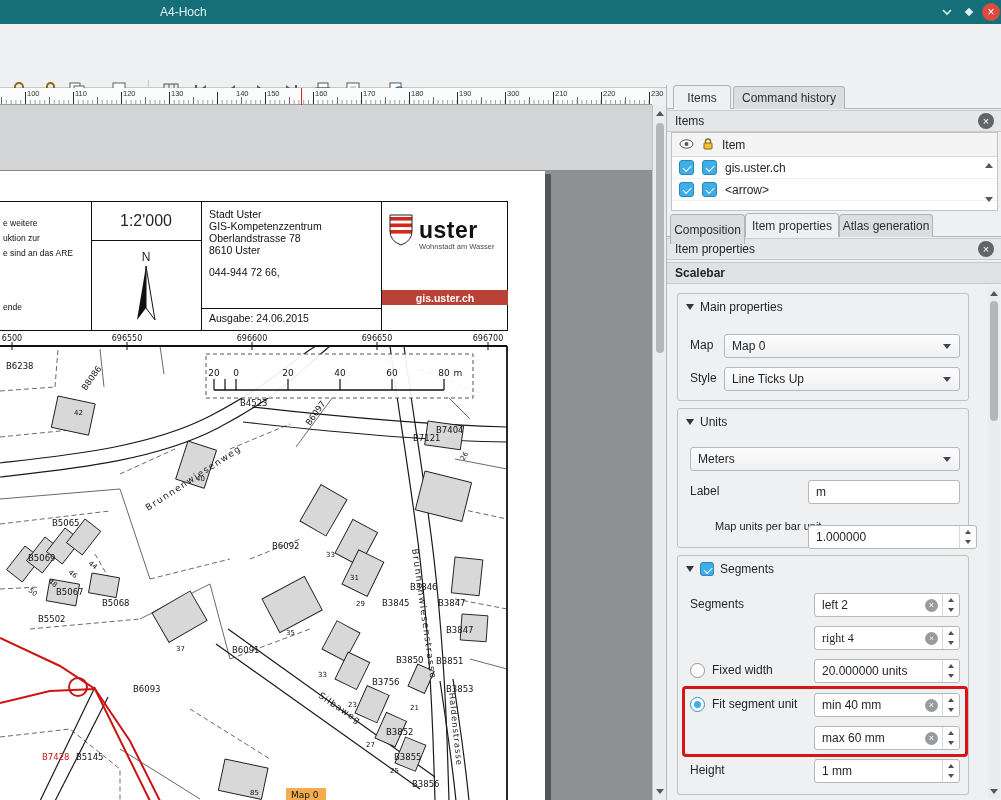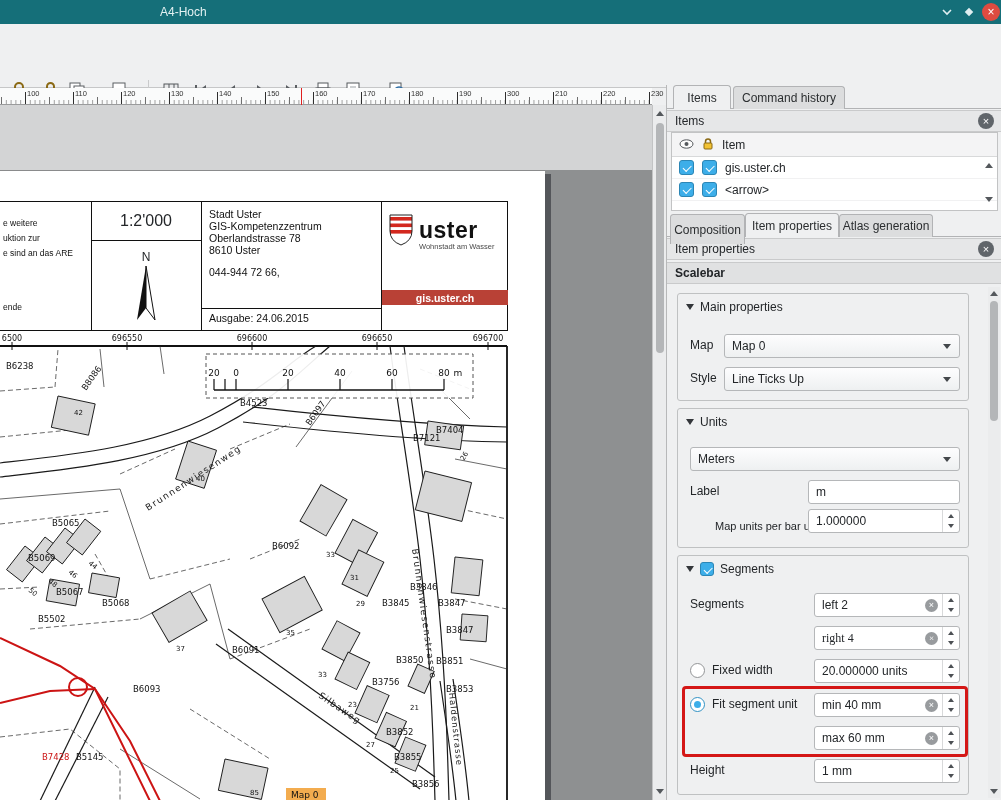--- a/index.html
+++ b/index.html
@@ -198,21 +198,21 @@
       </svg>
   </div>
 </div>
 
 <div class="ruler">
   <div style="position:absolute; inset:0;">
       <span class="rtick" style="left: 27px;">100</span>
       <span class="rtick" style="left: 75px;">110</span>
       <span class="rtick" style="left: 123px;">120</span>
       <span class="rtick" style="left: 171px;">130</span>
-      <span class="rtick" style="left: 219px;">140</span>
+      <span class="rtick" style="left: 236px;">140</span>
       <span class="rtick" style="left: 267px;">150</span>
       <span class="rtick" style="left: 315px;">160</span>
       <span class="rtick" style="left: 363px;">170</span>
       <span class="rtick" style="left: 411px;">180</span>
       <span class="rtick" style="left: 459px;">190</span>
       <span class="rtick" style="left: 507px;">300</span>
       <span class="rtick" style="left: 555px;">210</span>
       <span class="rtick" style="left: 603px;">220</span>
       <span class="rtick" style="left: 651px;">230</span>
     </div>
@@ -503,21 +503,21 @@
         <span>Units</span>
       </div>
       <div class="field combo" style="left:12px; top:38px; width:270px;">
         <span>Meters</span>
       </div>
       <span class="flabel" style="left:12px; top:75px;">Label</span>
       <div class="field" style="left:130px; top:71px; width:152px;">
         <span>m</span>
       </div>
       <span class="flabel small" style="left:12px; top:111px;padding-left:25px;">Map units per bar unit</span>
-      <div class="field spin" style="left:130px; top:100px; width:152px;padding-left:7px;">
+      <div class="field spin" style="left:130px; top:116px; width:169px;padding-left:7px;">
         <span>1.000000</span>
         <div class="sarrows"></div>
       </div>
     </div>
 
     <div class="group" style="top:270px; height:240px;">
       <div class="gtitle">
         <span class="tri"></span>
         <span class="bluecheck" style="width:14px; height:14px;"></span>
         <span>Segments</span>

